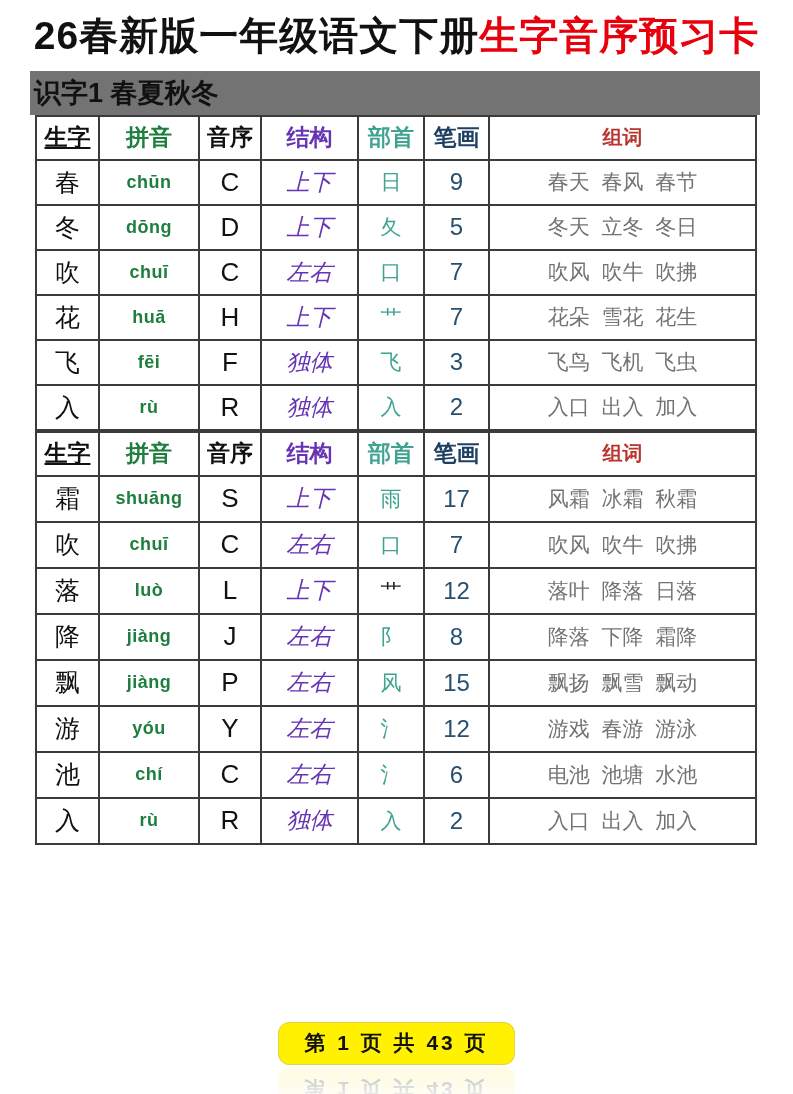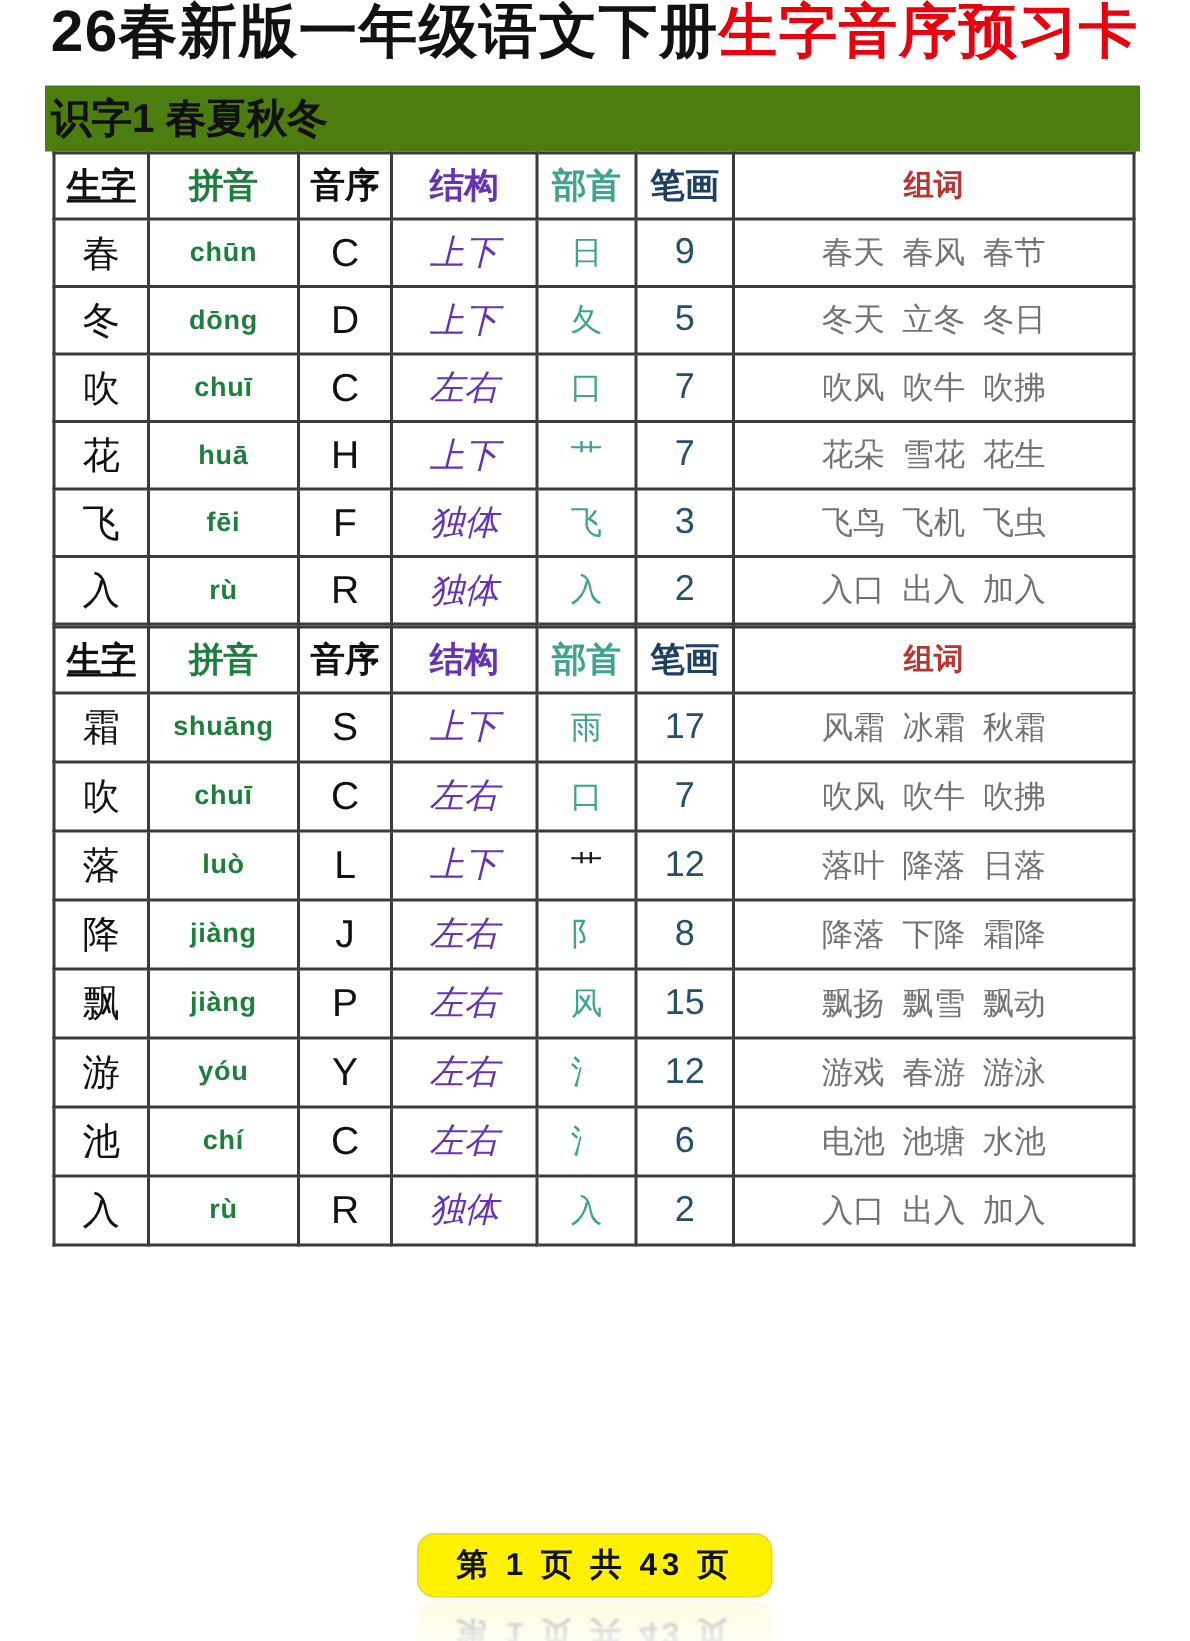--- a/index.html
+++ b/index.html
@@ -10,41 +10,42 @@
     position: relative;
   }
   .page { width: 793px; height: 1094px; position: relative; }
 
   
   .title {
     text-align: center;
     font-size: 39px;
     font-weight: 900;
     letter-spacing: 1px;
+    padding-top: 14px;
     line-height: 1.15;
     white-space: nowrap;
   }
   .title .t-black { color: #111111; }
   .title .t-red   { color: #e8000d; }
 
   .subtitle {
     text-align: center;
     font-size: 33px;
     font-weight: 900;
     margin-top: 12px;
     white-space: nowrap;
   }
   .subtitle .s-black { color: #111111; }
   .subtitle .s-red   { color: #e8000d; }
   .subtitle .s-blue  { color: #1579c8; }
 
   
   .banner {
     margin: 12px 33px 0 30px;
-    background: #4d7c0f;
+    background: #737373;
     height: 44px;
     display: flex;
     align-items: center;
     padding-left: 4px;
     font-size: 27px;
     font-weight: 900;
     color: #111111;
   }
 
   

